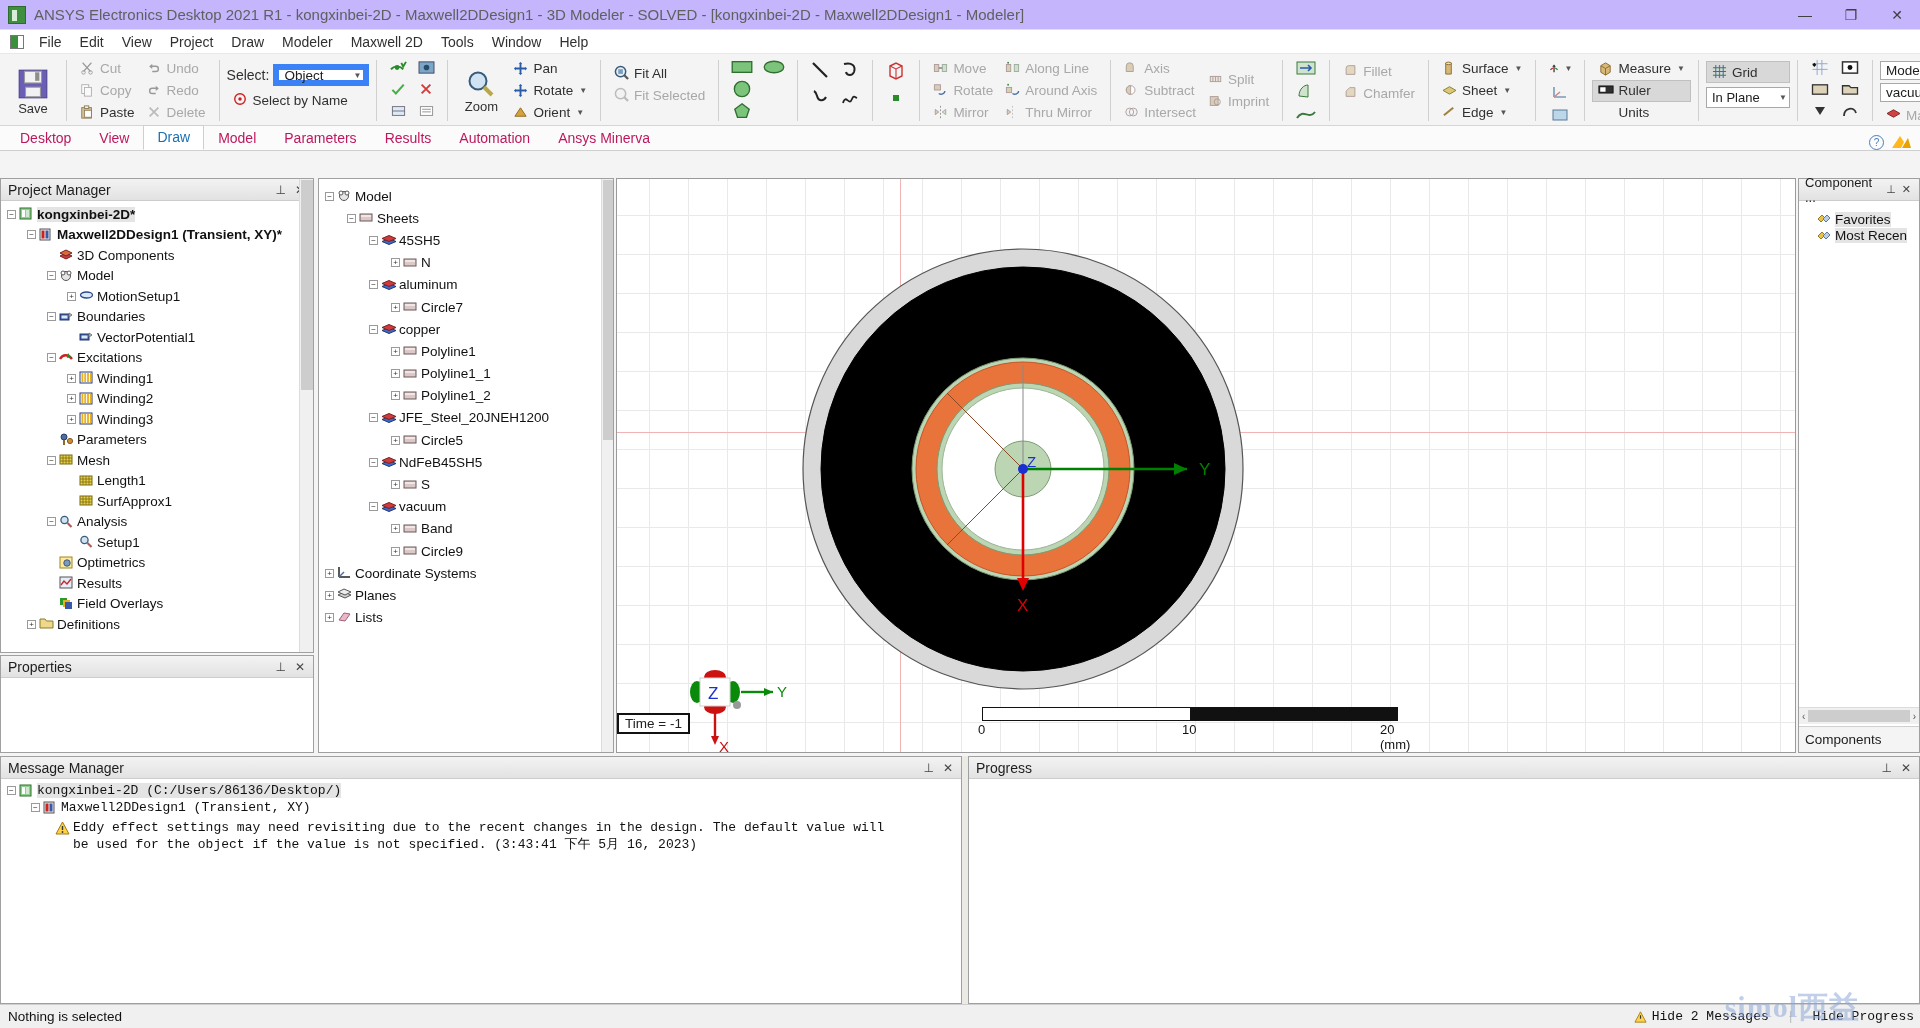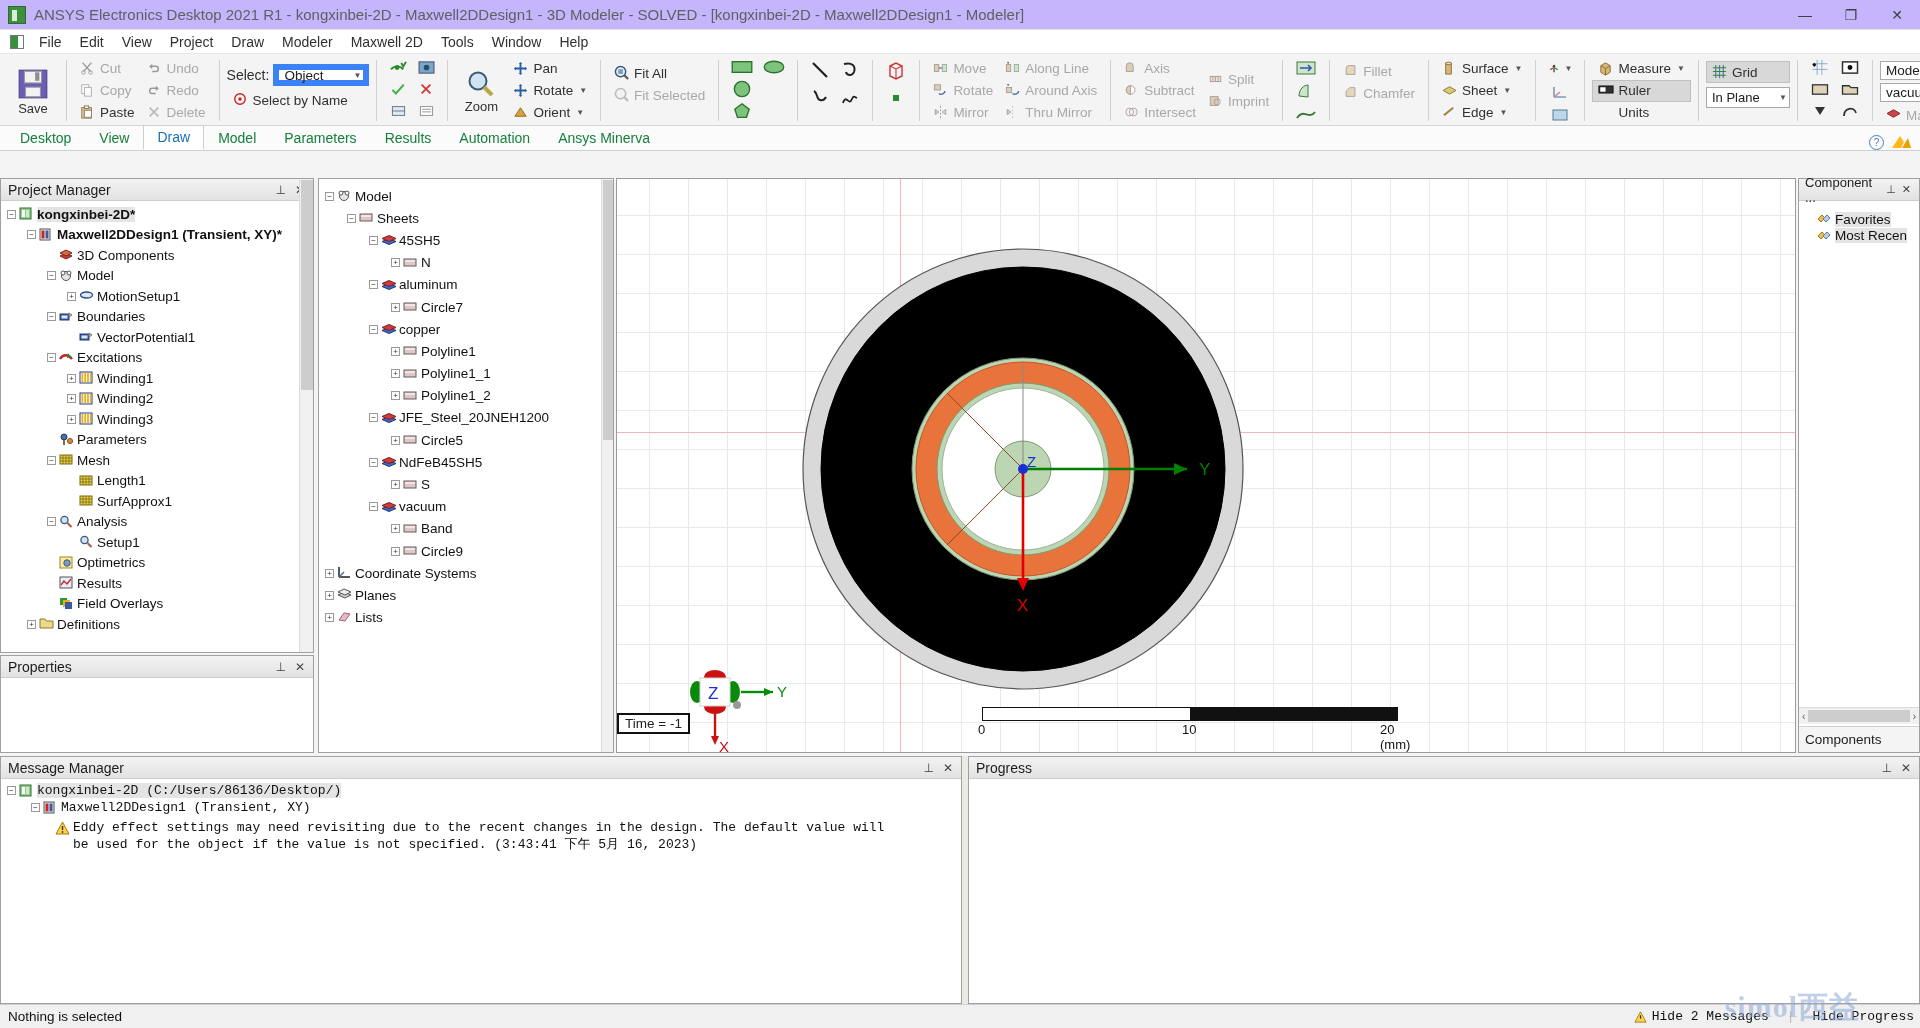--- a/index.html
+++ b/index.html
@@ -82,21 +82,21 @@
   }
   .icon-grid { display: grid; grid-template-columns: 28px 28px; grid-template-rows: 22px 22px 22px; align-items: center; justify-items: center; }
   .icon-cell { width: 24px; height: 20px; display: flex; align-items: center; justify-content: center; }
 
   
   .tabstrip {
     height: 25px; background: #fbfbfb; display: flex; align-items: flex-end;
     border-bottom: 1px solid #cfcfcf; padding-left: 6px; position: relative;
   }
   .tab {
-    padding: 3px 13px 4px 13px; font-size: 14px; color: #15803d; border: 1px solid transparent;
+    padding: 3px 13px 4px 13px; font-size: 14px; color: #be185d; border: 1px solid transparent;
     border-bottom: none; cursor: default;
   }
   .tab.sel { color: #1a6fb5; background: #ffffff; border-color: #cfcfcf; border-bottom: 1px solid #ffffff; }
   .tabstrip-right { margin-left: auto; display: flex; align-items: center; gap: 6px; padding-right: 8px; }
   .help-circle {
     width: 15px; height: 15px; border: 1.5px solid #4a7ebb; border-radius: 50%;
     color: #4a7ebb; font-size: 10px; display: flex; align-items: center; justify-content: center;
   }
 
   

